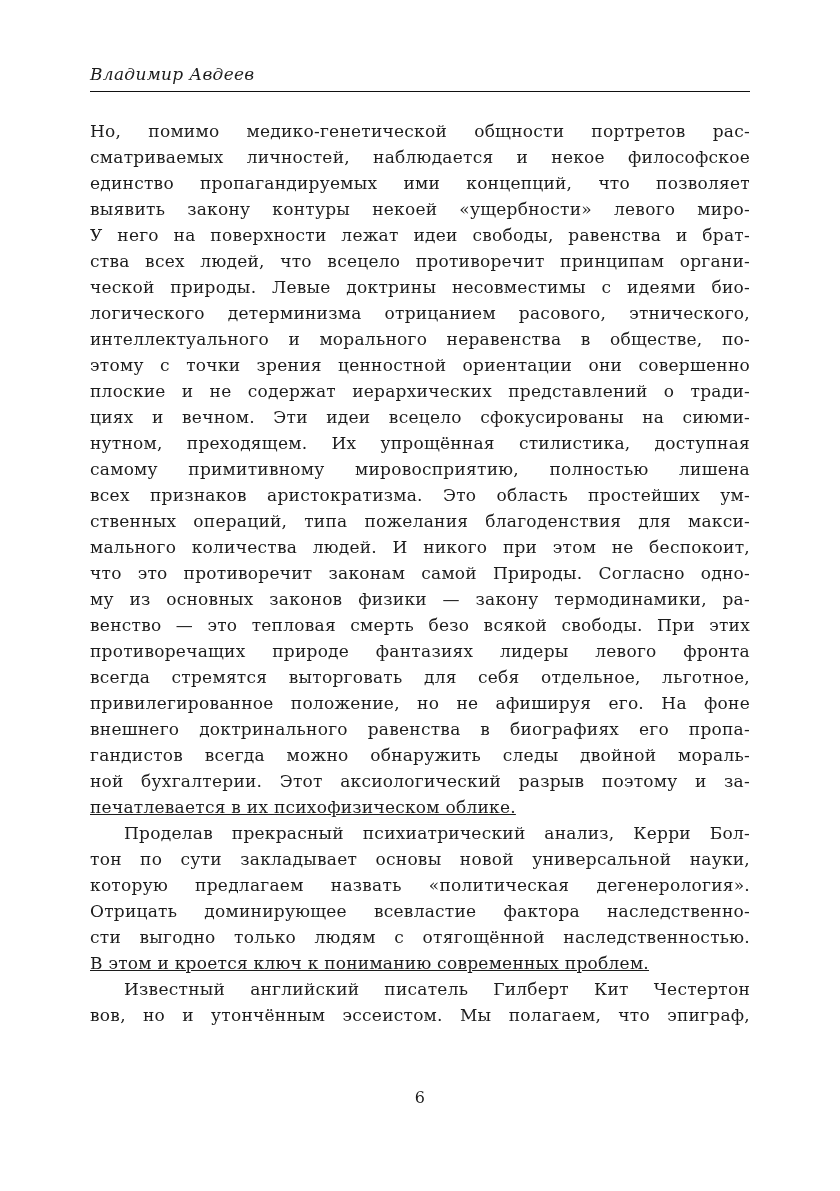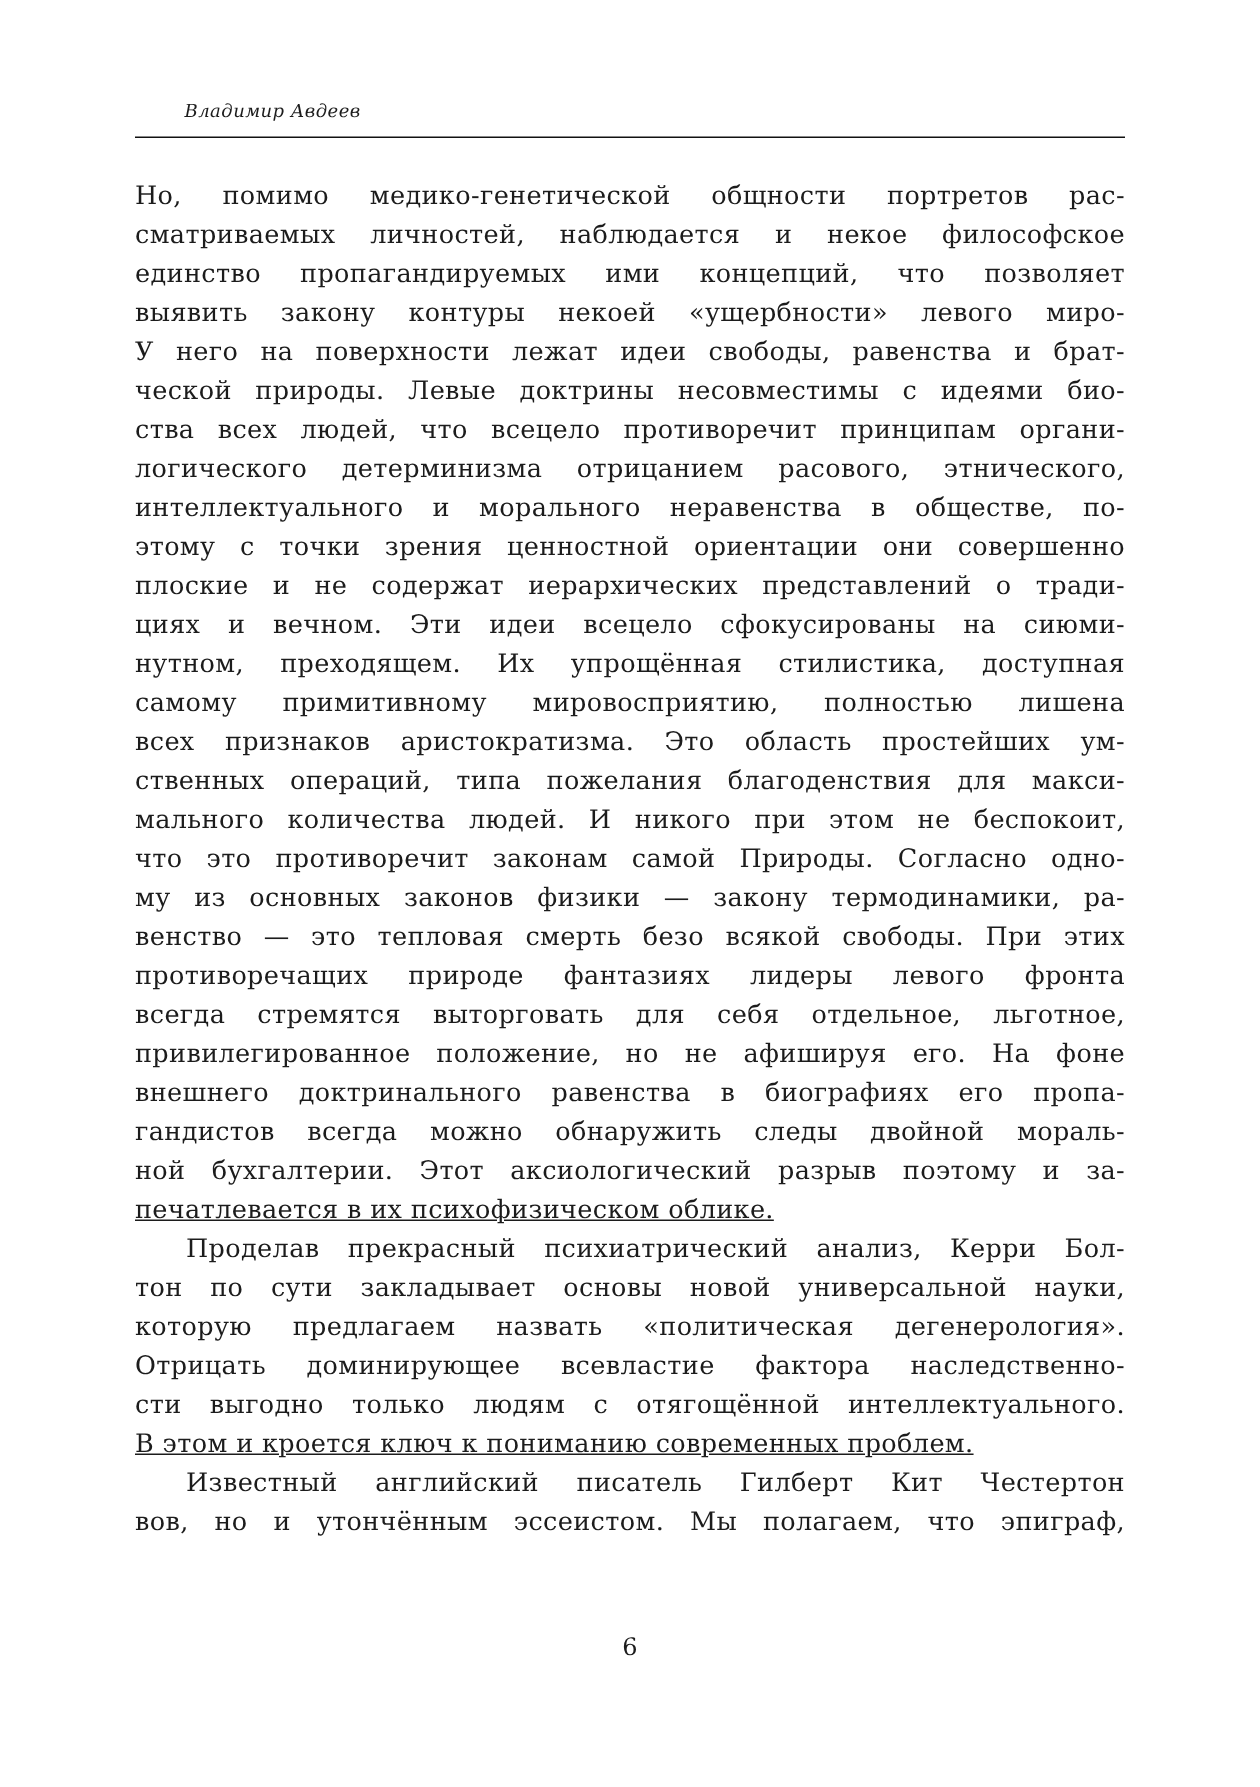--- a/index.html
+++ b/index.html
@@ -18,25 +18,24 @@
     box-sizing: border-box;
   }
   .inner {
     position: absolute;
     left: 90px;
     top: 64px;
     width: 660px;
   }
   .running-header {
     font-style: italic;
-    font-size: 12px;
+    font-size: 17px;
     line-height: 20px;
     letter-spacing: 0.3px;
     padding-bottom: 7px;
-    margin-left: 33px;
   }
   .header-rule {
     border: none;
     border-top: 1.6px solid #111111;
     margin: 0;
   }
   .body-text {
     margin-top: 26px;
     font-size: 17px;
     line-height: 26px;
@@ -81,22 +80,22 @@
       <hr class="header-rule">
     </header>
     <main class="body-text">
 
     <div class="paragraph">
           <div class="line">Но, помимо медико-генетической общности портретов рас-</div>
           <div class="line">сматриваемых личностей, наблюдается и некое философское</div>
           <div class="line">единство пропагандируемых ими концепций, что позволяет</div>
           <div class="line">выявить закону контуры некоей «ущербности» левого миро-</div>
           <div class="line">У него на поверхности лежат идеи свободы, равенства и брат-</div>
+          <div class="line">ства всех людей, что всецело противоречит принципам органи-</div>
           <div class="line">ческой природы. Левые доктрины несовместимы с идеями био-</div>
-          <div class="line">ства всех людей, что всецело противоречит принципам органи-</div>
           <div class="line">логического детерминизма отрицанием расового, этнического,</div>
           <div class="line">интеллектуального и морального неравенства в обществе, по-</div>
           <div class="line">этому с точки зрения ценностной ориентации они совершенно</div>
           <div class="line">плоские и не содержат иерархических представлений о тради-</div>
           <div class="line">циях и вечном. Эти идеи всецело сфокусированы на сиюми-</div>
           <div class="line">нутном, преходящем. Их упрощённая стилистика, доступная</div>
           <div class="line">самому примитивному мировосприятию, полностью лишена</div>
           <div class="line">всех признаков аристократизма. Это область простейших ум-</div>
           <div class="line">ственных операций, типа пожелания благоденствия для макси-</div>
           <div class="line">мального количества людей. И никого при этом не беспокоит,</div>
@@ -109,21 +108,21 @@
           <div class="line">внешнего доктринального равенства в биографиях его пропа-</div>
           <div class="line">гандистов всегда можно обнаружить следы двойной мораль-</div>
           <div class="line">ной бухгалтерии. Этот аксиологический разрыв поэтому и за-</div>
           <div class="line last">печатлевается в их психофизическом облике.</div>
         </div>
         <div class="paragraph indent">
           <div class="line">Проделав прекрасный психиатрический анализ, Керри Бол-</div>
           <div class="line">тон по сути закладывает основы новой универсальной науки,</div>
           <div class="line">которую предлагаем назвать «политическая дегенерология».</div>
           <div class="line">Отрицать доминирующее всевластие фактора наследственно-</div>
-          <div class="line">сти выгодно только людям с отягощённой интеллектуального.</div>
+          <div class="line">сти выгодно только людям с отягощённой наследственностью.</div>
           <div class="line last">В этом и кроется ключ к пониманию современных проблем.</div>
         </div>
         <div class="paragraph indent">
           <div class="line">Известный английский писатель Гилберт Кит Честертон</div>
           <div class="line">вов, но и утончённым эссеистом. Мы полагаем, что эпиграф,</div>
         </div>
       </main>
   </div>
   <footer class="page-footer">
     <span class="page-number">6</span>

